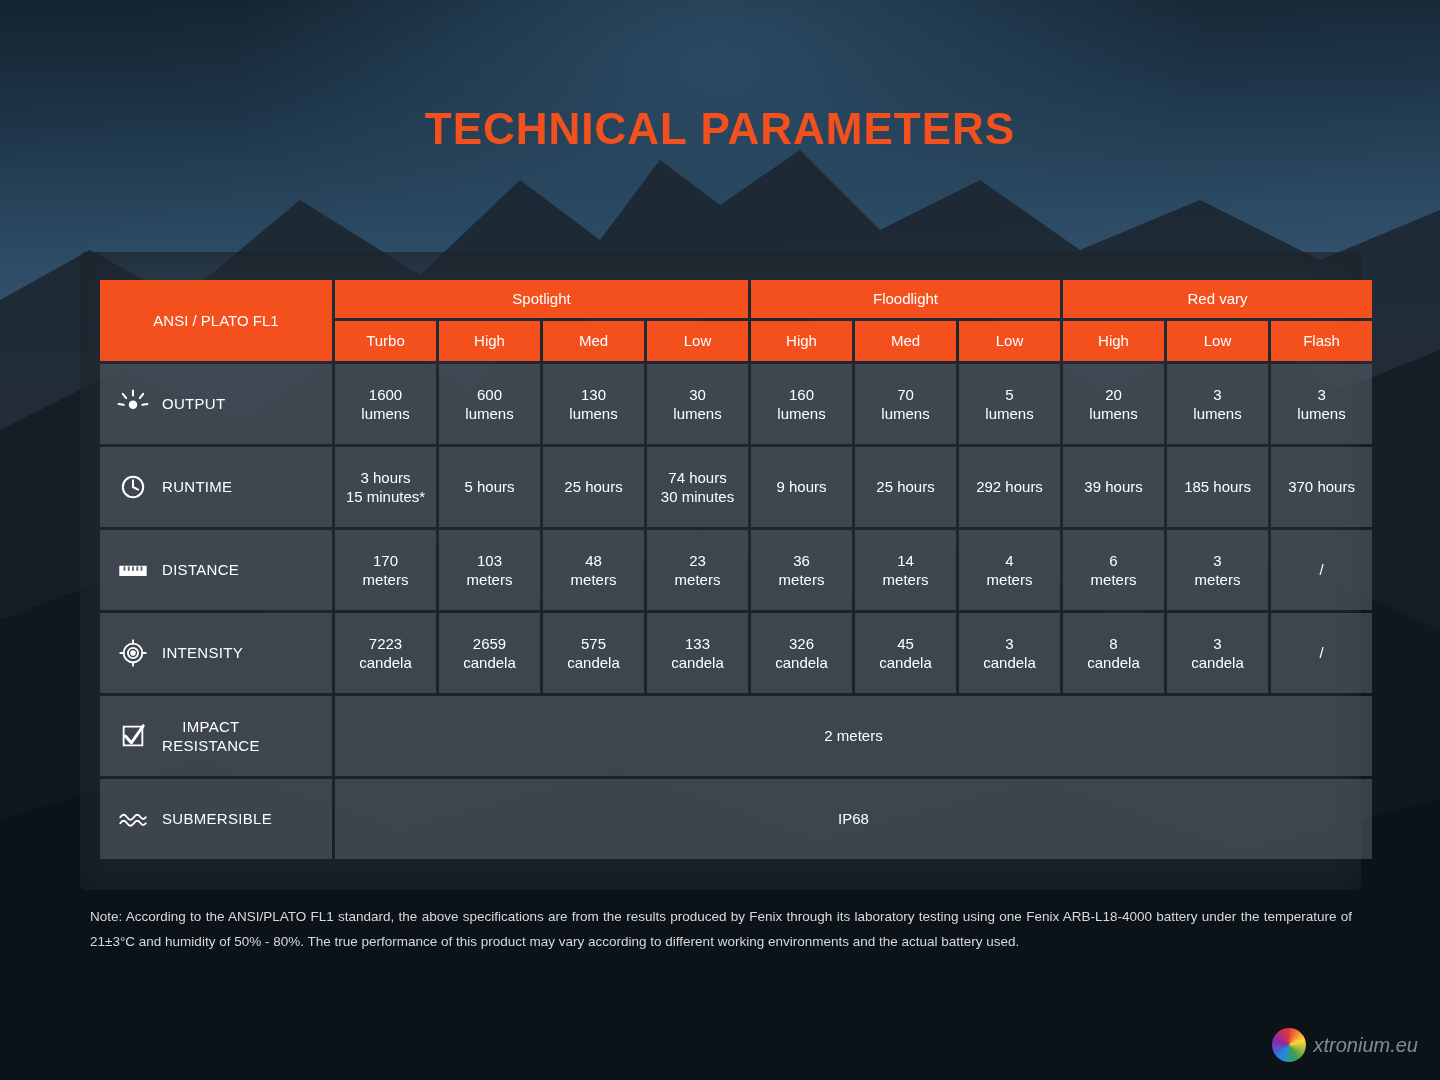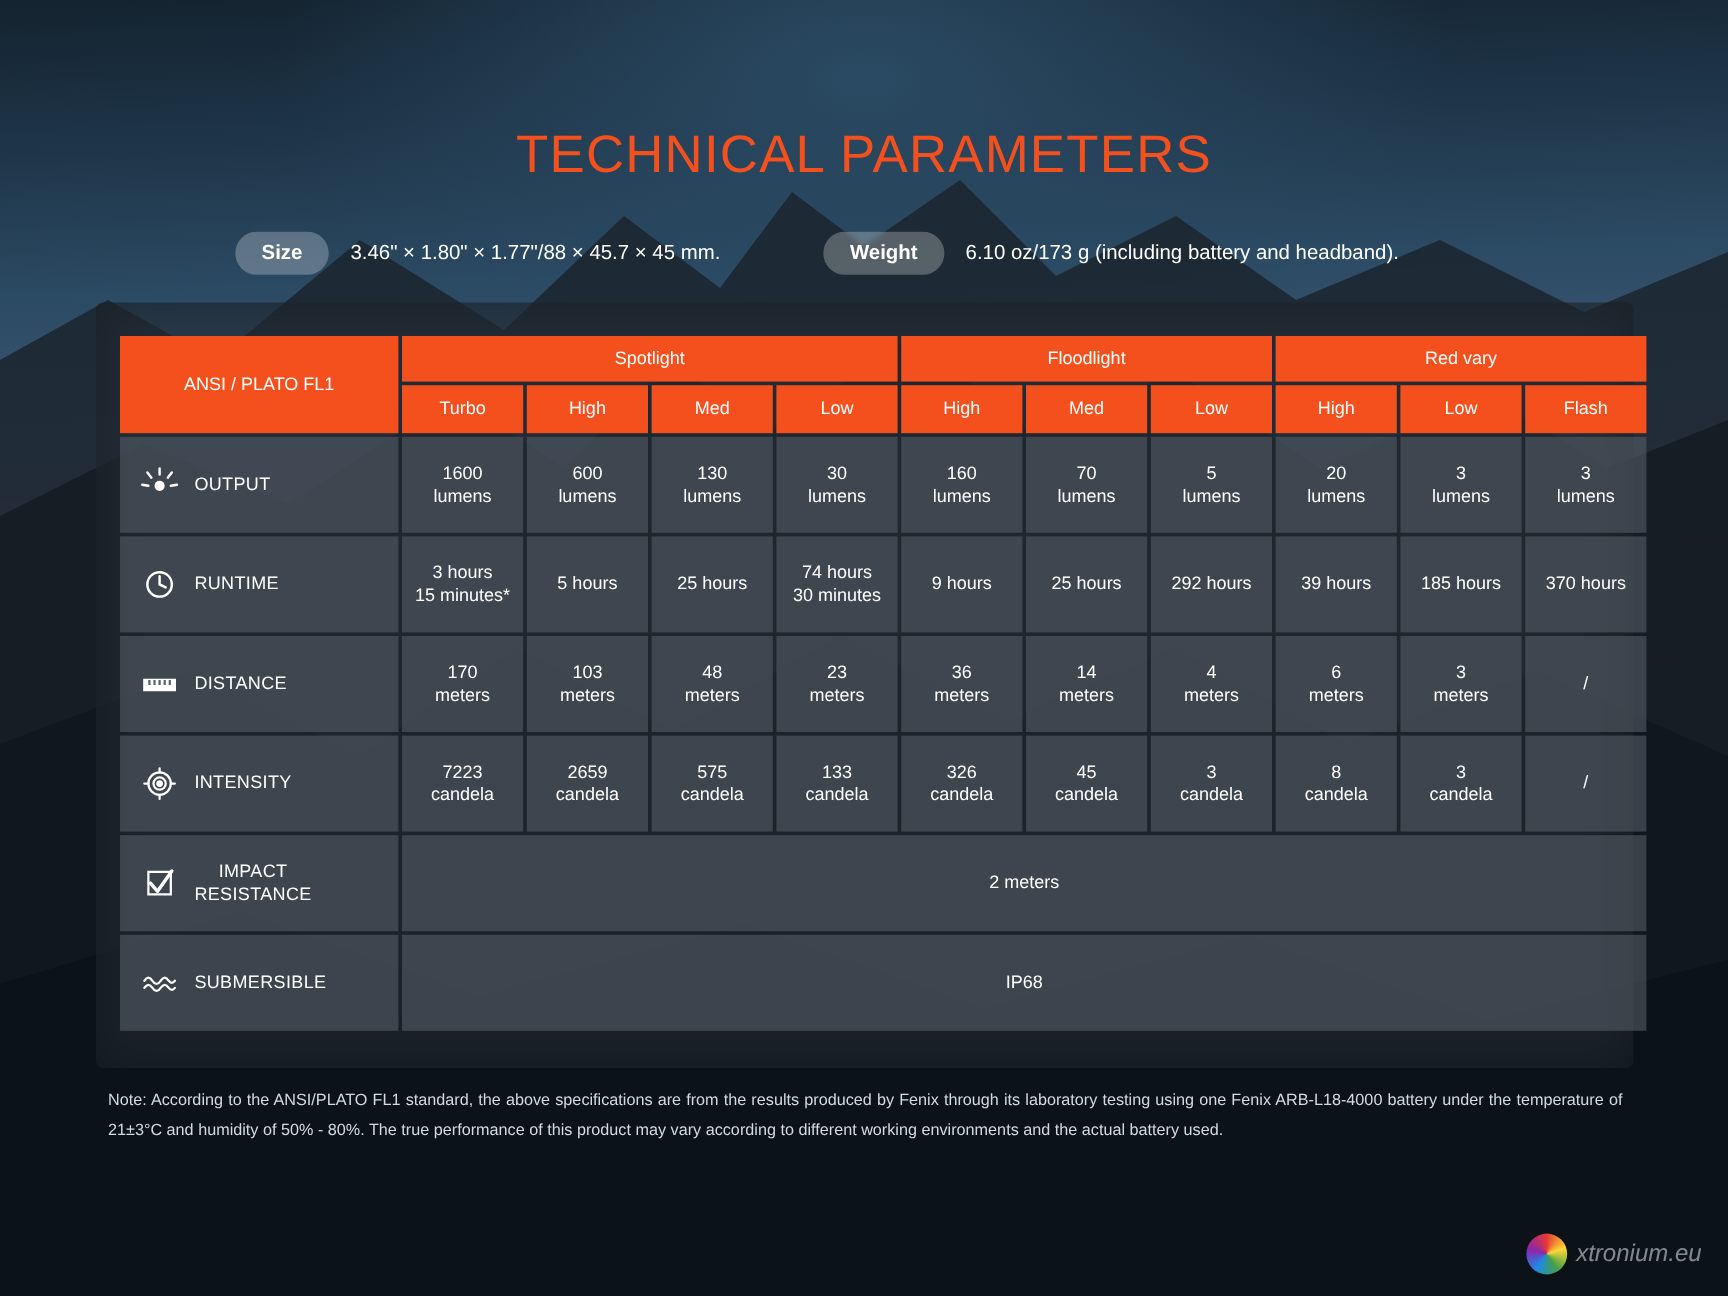--- a/index.html
+++ b/index.html
@@ -20,21 +20,21 @@
     pointer-events: none;
   }
   .mtn svg { width: 100%; height: 100%; display: block; }
 
   .page { position: relative; z-index: 5; width: 1440px; height: 1080px; }
 
   .title {
     position: absolute; top: 104px; left: 0; width: 1440px;
     text-align: center;
     color: #f4501e;
-    font-size: 44px; font-weight: normal; letter-spacing: 1px;
+    font-size: 44px; font-weight: bold; letter-spacing: 1px;
   }
 
   .meta-row {
     position: absolute; top: 193px; left: 196px; width: 1100px;
     display: flex; align-items: center;
   }
   .pill {
     display: inline-flex; align-items: center; justify-content: center;
     height: 36px; padding: 0 22px;
     border-radius: 18px;
@@ -118,27 +118,20 @@
     <path d="M0,430 L120,370 L240,420 L380,330 L470,390 L560,300 L640,360 L760,280 L860,360 L980,310 L1100,390 L1240,330 L1340,390 L1440,350 L1440,1080 L0,1080 Z" fill="#141c24" opacity="0.9"></path>
     <path d="M0,620 L160,560 L300,630 L430,540 L560,610 L700,530 L840,600 L980,540 L1120,620 L1280,560 L1440,630 L1440,1080 L0,1080 Z" fill="#10171e" opacity="0.92"></path>
     <path d="M0,820 L200,760 L400,830 L620,770 L820,840 L1040,780 L1240,850 L1440,800 L1440,1080 L0,1080 Z" fill="#0c1218" opacity="0.95"></path>
   </svg>
 </div>
 
 <div class="page">
 
   <div class="title">TECHNICAL PARAMETERS</div>
 
-  <div class="meta-row">
-    <span class="pill">Size</span>
-    <span class="meta-val">3.46" × 1.80" × 1.77"/88 × 45.7 × 45 mm.</span>
-    <span class="meta-gap"></span>
-    <span class="pill">Weight</span>
-    <span class="meta-val">6.10 oz/173 g (including battery and headband).</span>
-  </div>
 
   <div class="panel"></div>
 
   <table class="spec">
     <colgroup>
       <col style="width:232px">
       <col style="width:101px">
         <col style="width:101px">
         <col style="width:101px">
         <col style="width:101px">

